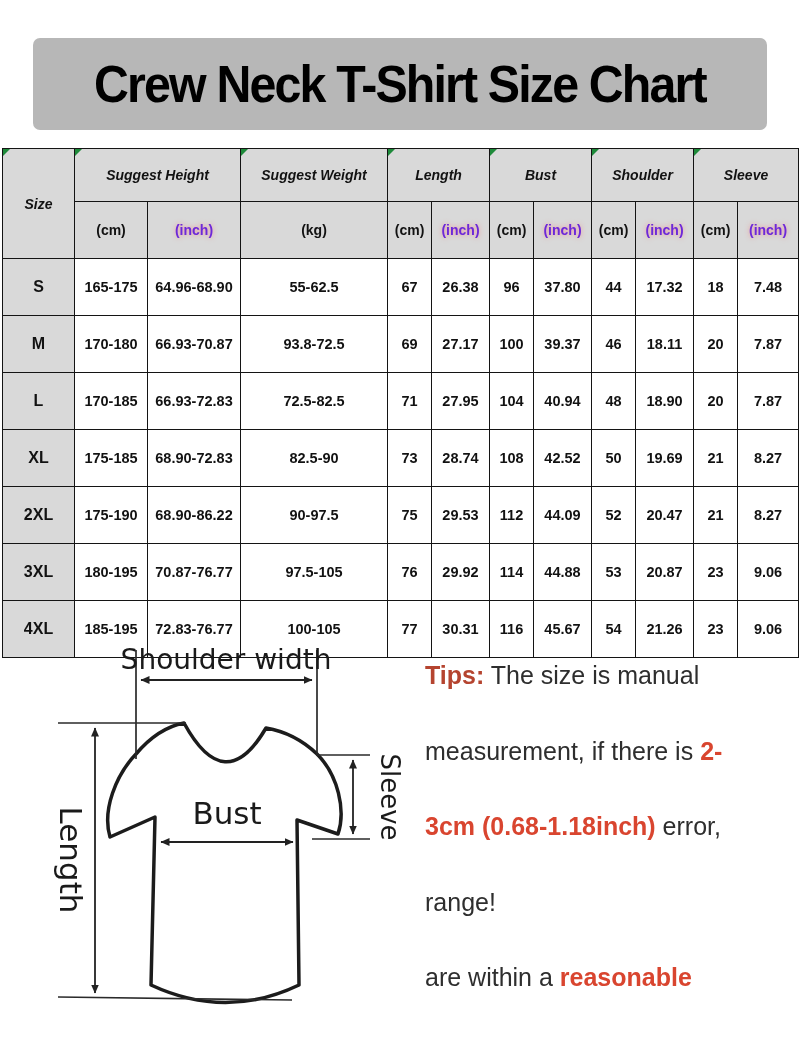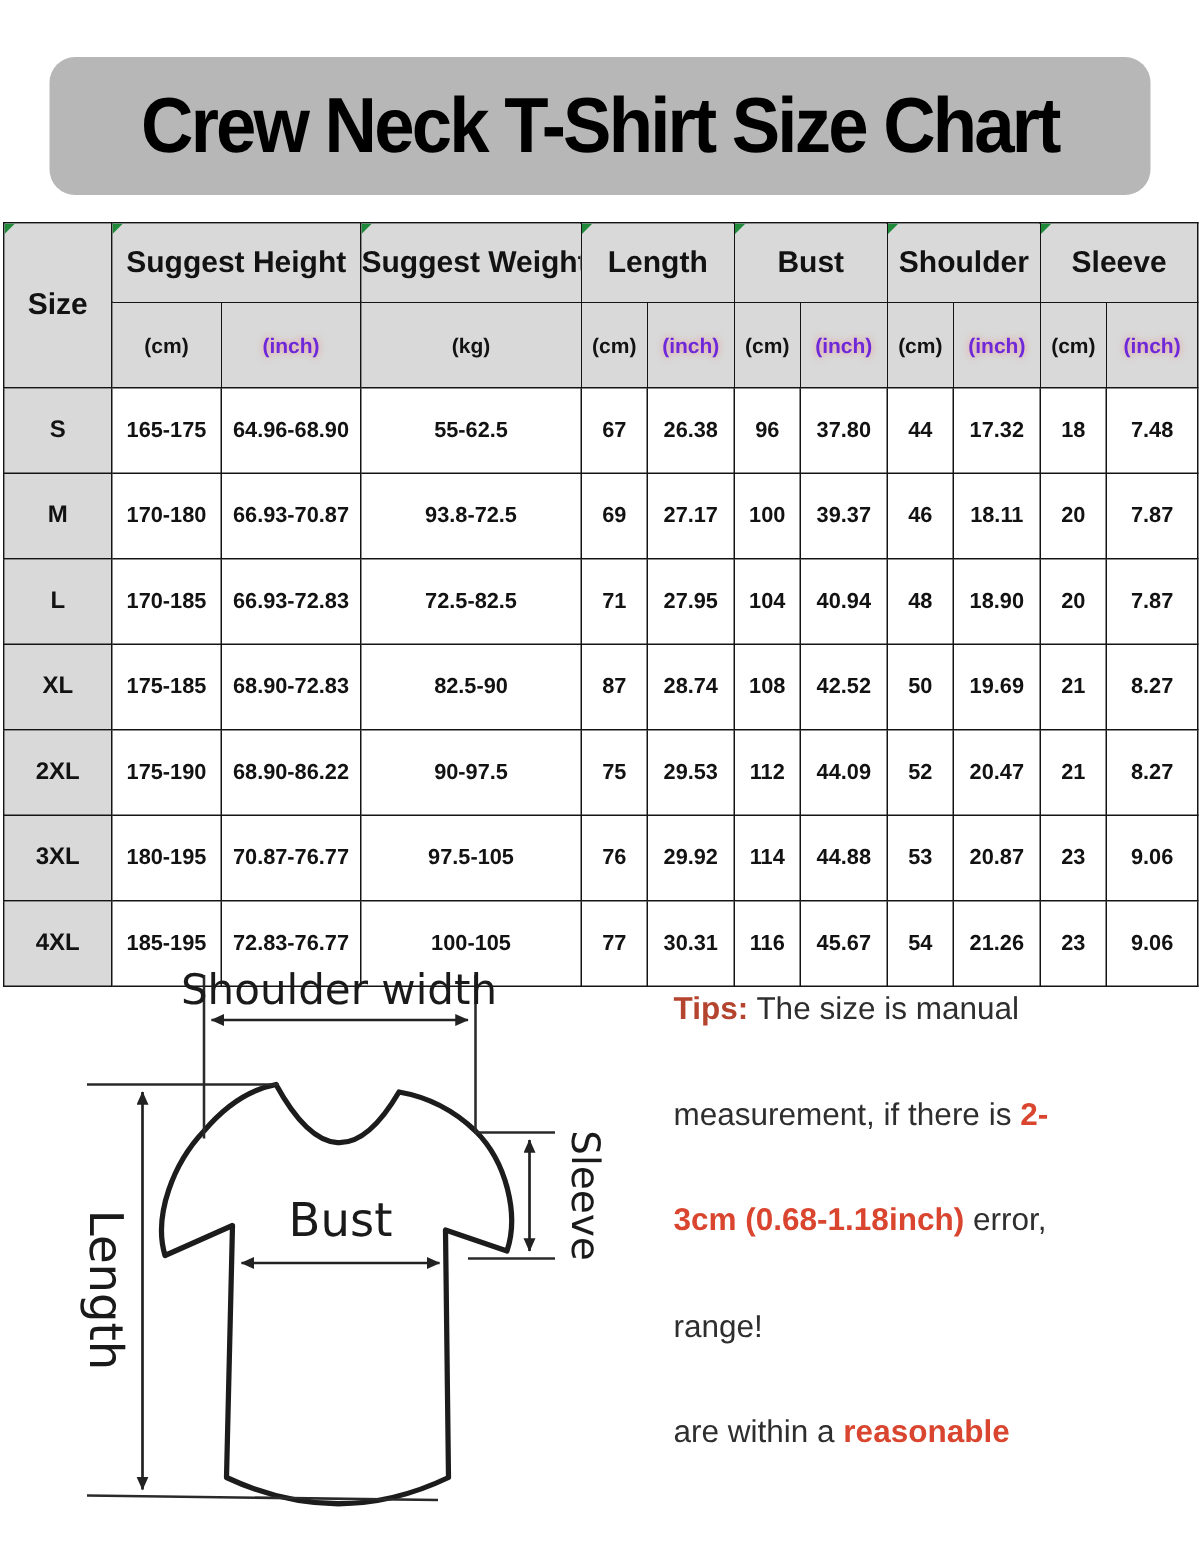--- a/index.html
+++ b/index.html
@@ -1,43 +1,43 @@
 <!DOCTYPE html>
 <html><head>
 <meta charset="utf-8">
 <style>
   html,body{margin:0;padding:0;background:#fff;}
   .sheet{position:relative;width:800px;height:1040px;background:#fff;overflow:hidden;
          font-family:"Liberation Sans",sans-serif;}
 
   
   .banner{position:absolute;left:33px;top:38px;width:734px;height:92px;
-          background:#b7b7b7;border-radius:17px;
+          background:#b7b7b7;border-radius:7px;
           display:flex;align-items:center;justify-content:center;}
   .banner h1{margin:0;color:#000;font-weight:700;font-size:52px;letter-spacing:-2px;
              transform:scaleX(.93);white-space:nowrap;
              font-family:"Liberation Sans",sans-serif;}
 
   
   table.size-chart{position:absolute;left:2px;top:148px;width:796px;
         border-collapse:collapse;table-layout:fixed;color:#121212;font-weight:bold;}
   .size-chart th,.size-chart td{border:1px solid #141414;text-align:center;
         vertical-align:middle;padding:0;overflow:hidden;white-space:nowrap;}
   .size-chart thead th{background:#d9d9d9;position:relative;}
   .size-chart tbody th{background:#d9d9d9;font-size:16px;}
-  .size-chart .gh{font-size:20px;height:52px;}
+  .size-chart .gh{font-size:14px;height:52px;font-style:italic;}
   .size-chart .unit{font-size:14px;height:56px;}
   .size-chart td{background:#fff;font-size:14.5px;height:56px;}
   .red{color:#6d28d9;text-shadow:0 0 5px rgba(255,96,96,.55);}
   .tri{position:absolute;top:0;left:0;width:0;height:0;
        border-top:7px solid #1e8a3a;border-right:7px solid transparent;}
 
   
-  .tips{position:absolute;left:449px;top:660px;width:345px;
-        font-size:21px;color:#2e2e2e;line-height:1.22;}
+  .tips{position:absolute;left:425px;top:660px;width:345px;
+        font-size:25px;color:#2e2e2e;line-height:1.22;}
   .tips .line{margin-bottom:45px;white-space:nowrap;}
   .tips-label{color:#b5442f;font-weight:bold;}
   .hl{color:#d9452f;font-weight:bold;}
 
   
   .diagram{position:absolute;left:0;top:648px;}
   .diagram text{font-family:"DejaVu Sans",sans-serif;fill:#1a1a1a;}
 </style>
 </head>
 <body>
@@ -128,21 +128,21 @@
         <td>48</td>
         <td>18.90</td>
         <td>20</td>
         <td>7.87</td>
       </tr>
       <tr>
         <th>XL</th>
         <td>175-185</td>
         <td>68.90-72.83</td>
         <td>82.5-90</td>
-        <td>87</td>
+        <td>73</td>
         <td>28.74</td>
         <td>108</td>
         <td>42.52</td>
         <td>50</td>
         <td>19.69</td>
         <td>21</td>
         <td>8.27</td>
       </tr>
       <tr>
         <th>2XL</th>

